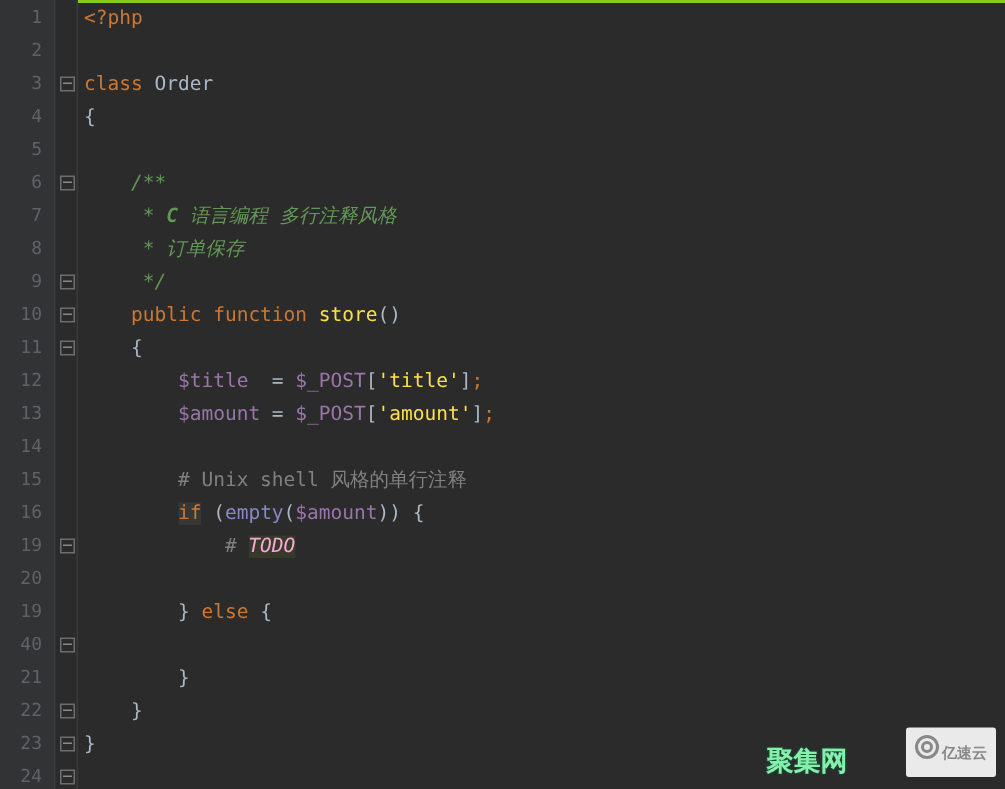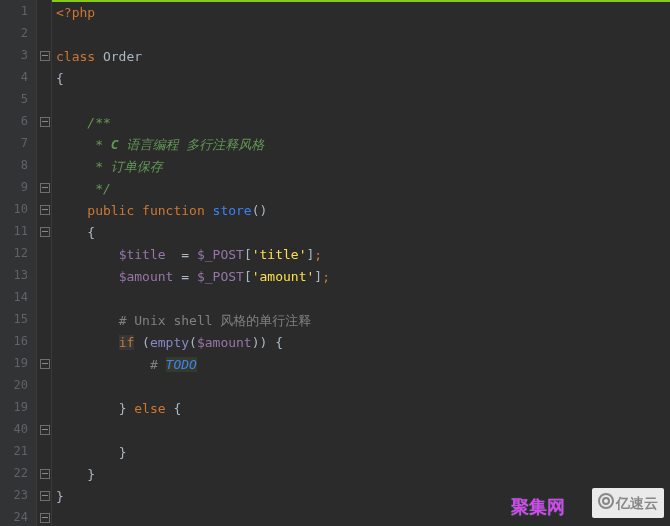--- a/index.html
+++ b/index.html
@@ -70,49 +70,49 @@
     height: 22px;
     white-space: pre;
   }
 
   
   .kw-open { color: #cc7832; font-weight: 500; } 
   .class-name { color: #a9b7c6; }
   .punct { color: #a9b7c6; }
   .doc { color: #629755; font-style: italic; }
   .doc-strong { color: #629755; font-style: italic; font-weight: bold; }
-  .func-name { color: #3b82f6; }
+  .func-name { color: #fde047; }
   .var { color: #9876aa; }
   .superglobal { color: #9876aa; }
   .string { color: #fde047; }
   .comment { color: #808080; }
-  .todo-tag { color: #3b82f6; background: rgba(168,192,35,0.1); font-style: italic; }
+  .todo-tag { color: #f9a8d4; background: rgba(168,192,35,0.1); font-style: italic; }
   .if-hl { color: #cc7832; background: rgba(255,255,255,0.06); }
   .paren { color: #a9b7c6; }
   .builtin { color: #8888c6; }
 
   
   .wm1, .wm2 {
     position: absolute;
     bottom: 8px;
     font-weight: bold;
     pointer-events: none;
     font-family: Arial, sans-serif;
   }
   .wm1 {
     right: 105px;
-    color: #d946ef;
+    color: #86efac;
     font-size: 18px;
     text-shadow: 0 0 2px #0a6b3a;
     text-align: center;
   }
   .wm2 {
     right: 6px;
     color: #888;
-    font-size: 14px;
+    font-size: 10px;
     background: rgba(255,255,255,0.9);
     padding: 4px 6px;
     border-radius: 2px;
   }
   .wm2 .circ {
     display:inline-block;
     width:12px; height:12px;
     border:2px solid #888;
     border-radius:50%;
     position:relative;

